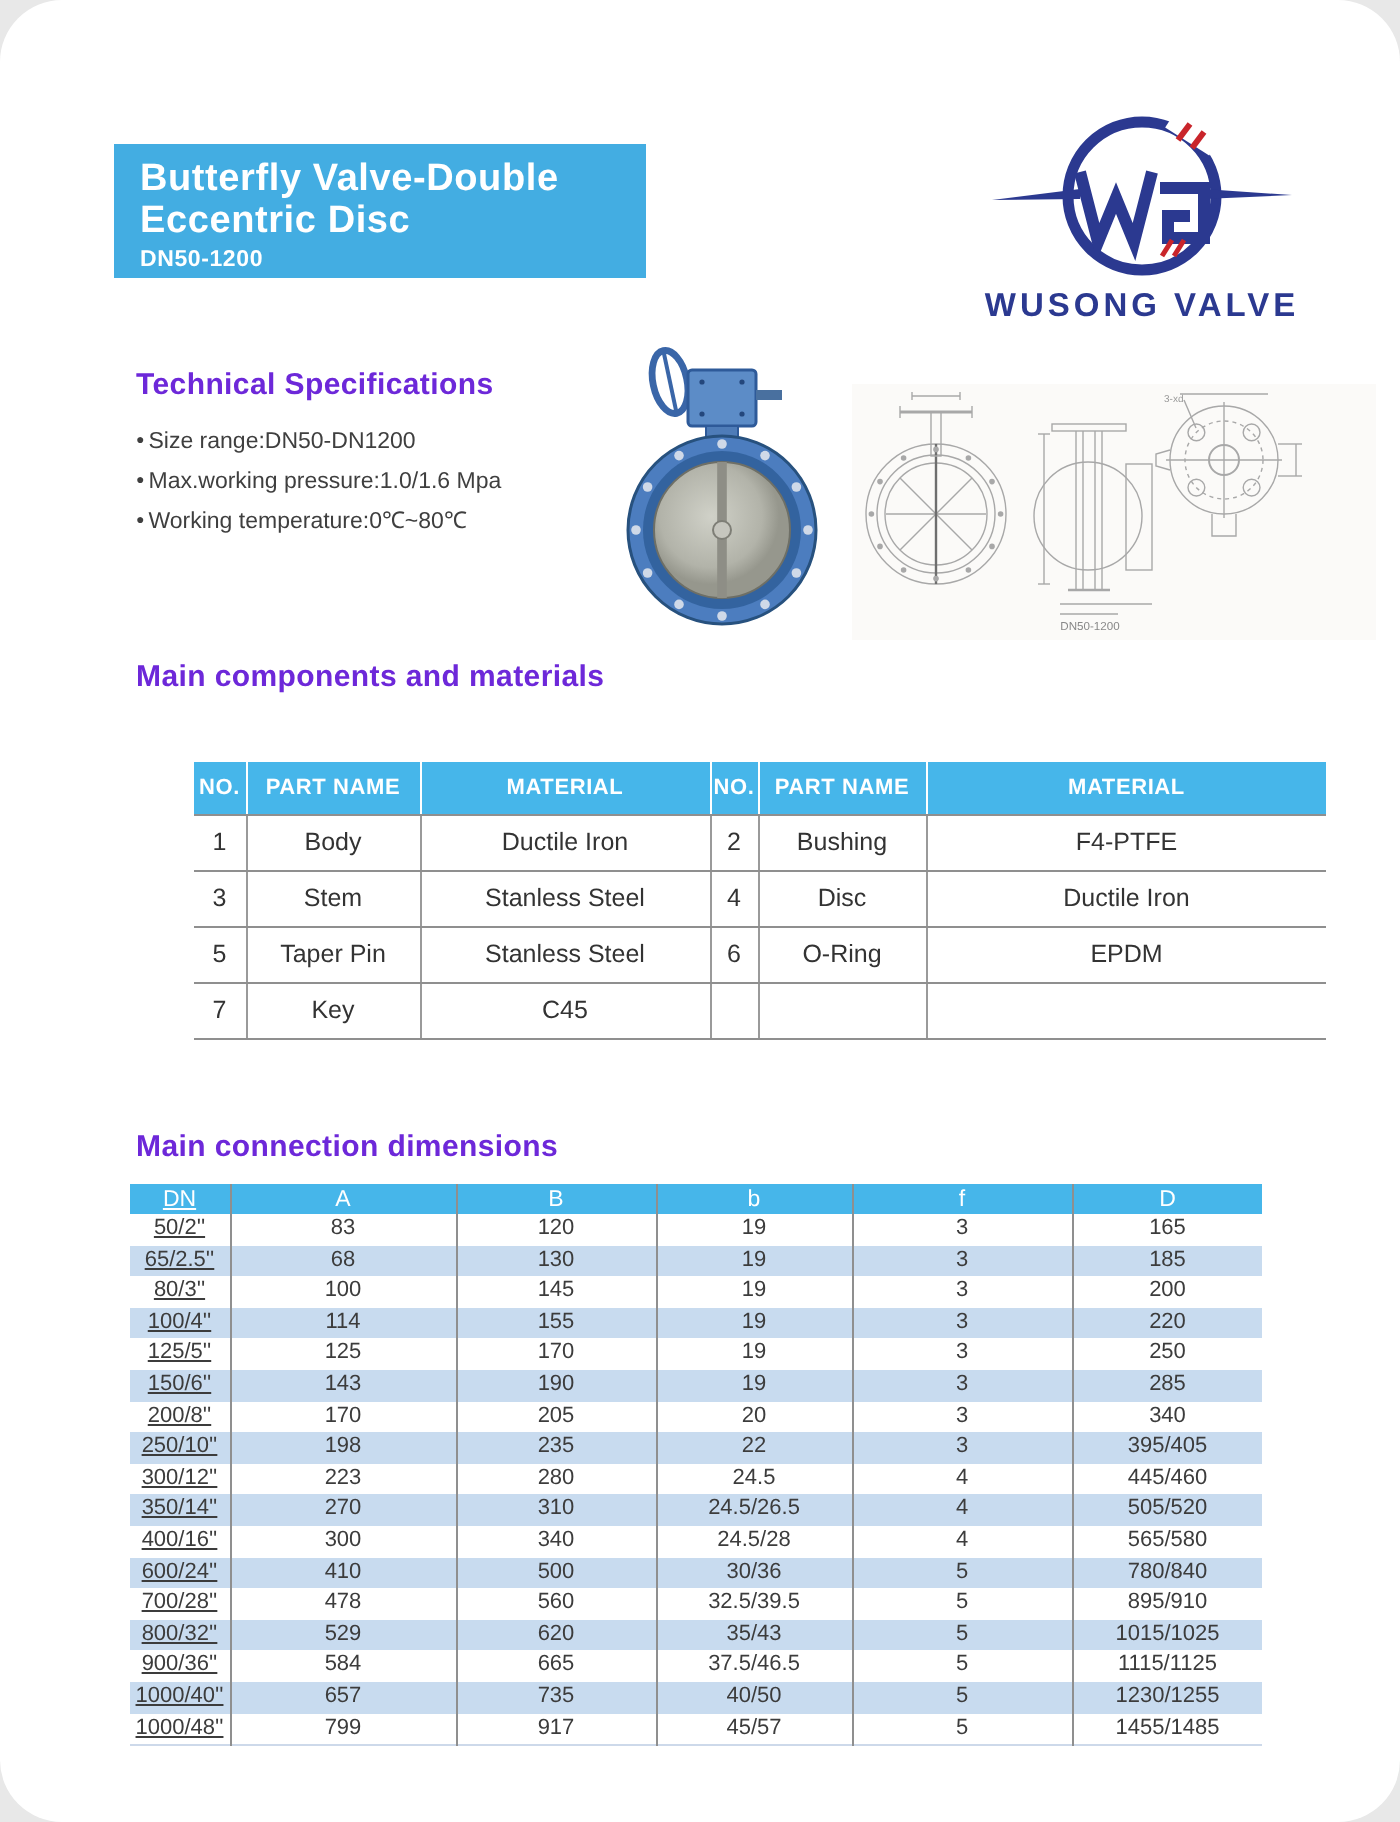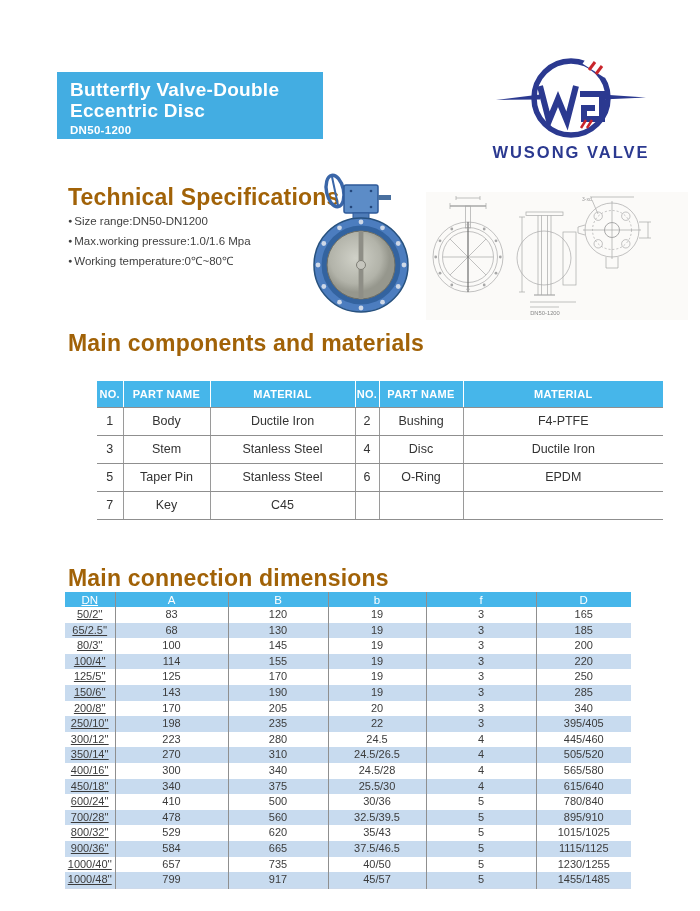--- a/index.html
+++ b/index.html
@@ -1,29 +1,29 @@
 <!DOCTYPE html>
 <html><head>
 <meta charset="utf-8">
 <style>
   * { margin:0; padding:0; box-sizing:border-box; }
   body { background:#e8e8e8; font-family:"Liberation Sans", sans-serif; }
-  .page { position:relative; width:700px; height:911px; background:#ffffff; margin:0 auto; overflow:hidden; }
+  .page { position:relative; width:700px; height:911px; background:#ffffff; margin:0 auto; overflow:hidden;border-radius:31px; }
 
   
   .banner { position:absolute; left:57px; top:72px; width:266px; height:67px;
             background:#43ADE2; color:#fff; padding:7px 0 0 13px; }
   .banner .t { font-size:19px; font-weight:bold; line-height:21px; letter-spacing:.3px; }
   .banner .s { font-size:11.5px; font-weight:bold; margin-top:3px; letter-spacing:.3px; }
 
   
   .logo-wrap { position:absolute; left:486px; top:50px; width:170px; height:120px; }
 
   
-  .sec-head { position:absolute; left:68px; color:#a16207; font-size:23px; font-weight:bold; letter-spacing:.2px; }
+  .sec-head { position:absolute; left:68px; color:#6d28d9; font-size:15px; font-weight:bold; letter-spacing:.2px; }
   .h-spec { top:184px; } .h-comp { top:330px; } .h-dims { top:537px;margin-top:28px; }
 
   
   .bullets { position:absolute; left:68px; top:211px; }
   .bullet-item { font-size:11.5px; color:#3f3f3f; line-height:20px; }
   .bullet-item .dot { font-size:7px; vertical-align:2px; margin-right:2px; color:#3f3f3f; }
 
   
   .photo { position:absolute; left:291px; top:169px; width:132px; height:150px; }
   .drawings { position:absolute; left:426px; top:192px; width:262px; height:128px; background:#fbfaf8; }
@@ -346,28 +346,20 @@
       </tr>
         <tr>
         <td>400/16''</td>
         <td>300</td>
         <td>340</td>
         <td>24.5/28</td>
         <td>4</td>
         <td>565/580</td>
       </tr>
         <tr>
-        <td>450/18''</td>
-        <td>340</td>
-        <td>375</td>
-        <td>25.5/30</td>
-        <td>4</td>
-        <td>615/640</td>
-      </tr>
-        <tr>
         <td>600/24''</td>
         <td>410</td>
         <td>500</td>
         <td>30/36</td>
         <td>5</td>
         <td>780/840</td>
       </tr>
         <tr>
         <td>700/28''</td>
         <td>478</td>

